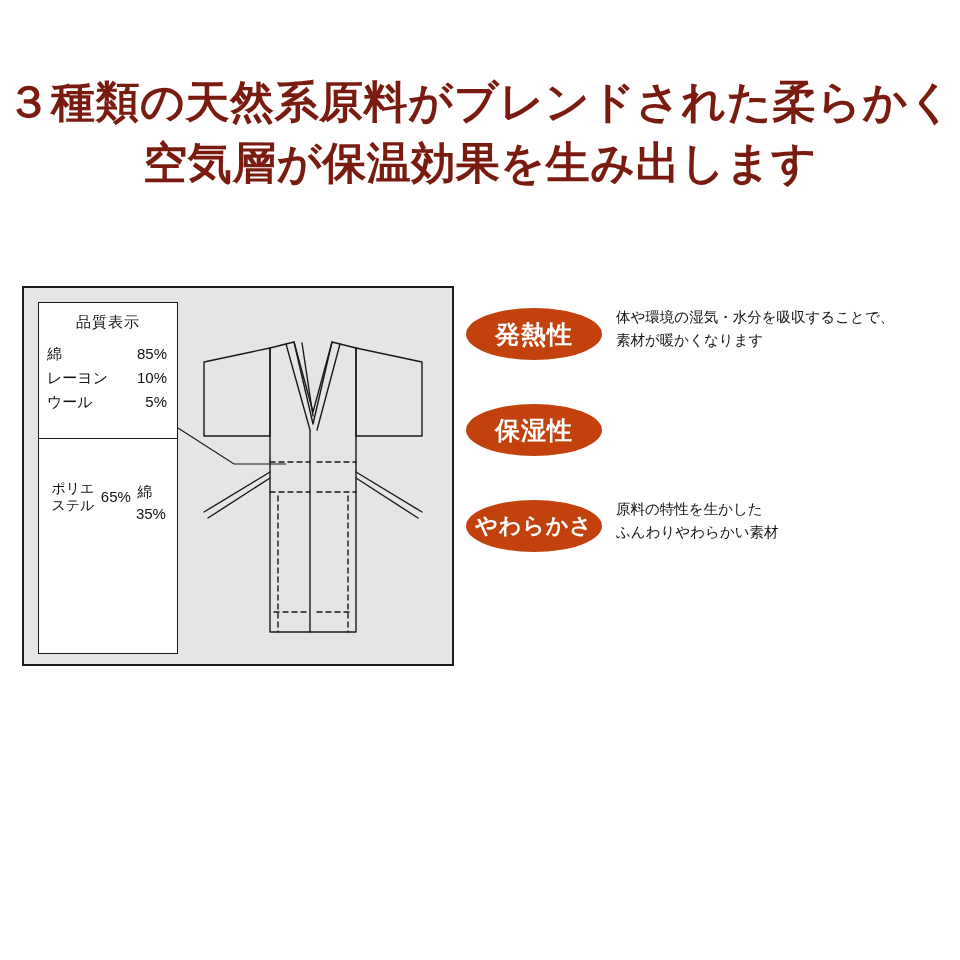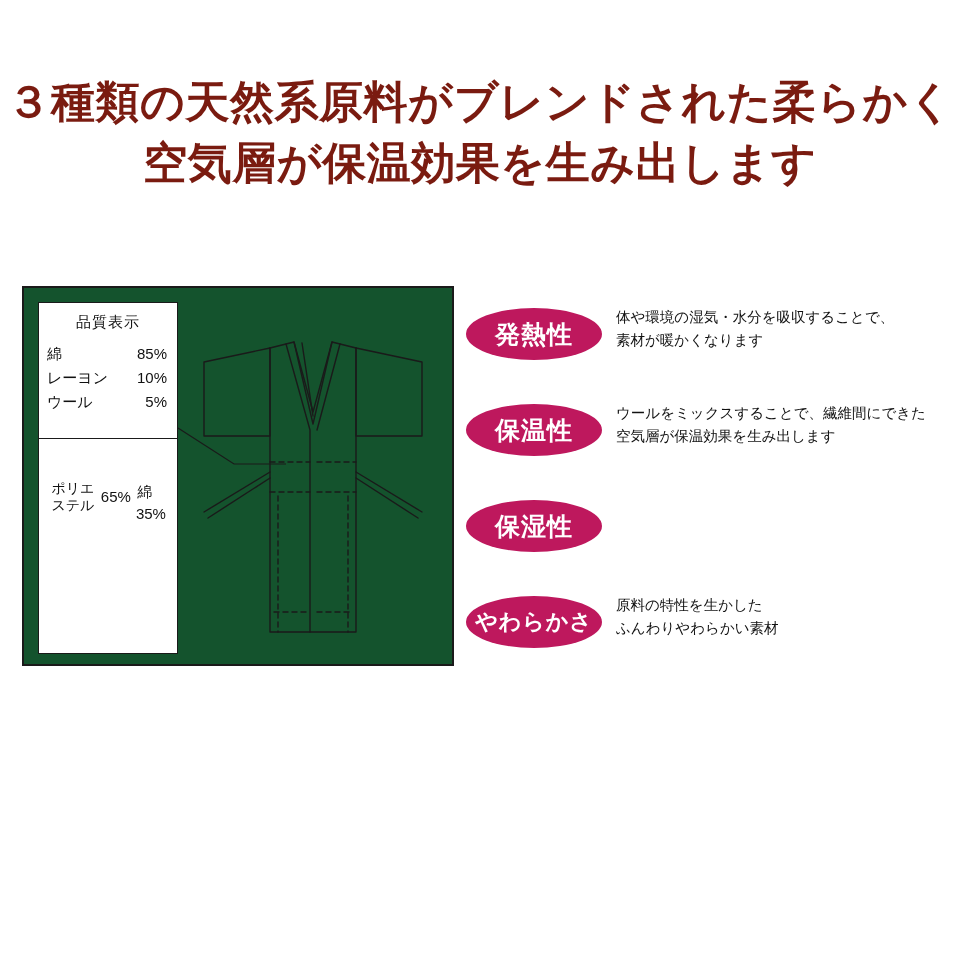--- a/index.html
+++ b/index.html
@@ -36,21 +36,21 @@
 
   
   .left-panel {
     position: absolute;
     left: 22px;
     top: 286px;
     width: 432px;
     height: 380px;
     border: 2px solid #1a1a1a;
     box-sizing: border-box;
-    background: #14532d;
+    background: #e5e5e5;
   }
 
   .label-table {
     position: absolute;
     left: 14px;
     top: 14px;
     width: 140px;
     height: 352px;
     border: 1.5px solid #1a1a1a;
     box-sizing: border-box;
@@ -109,21 +109,21 @@
     position: relative;
     height: 96px;
   }
   .badge {
     position: absolute;
     left: 0;
     top: 8px;
     width: 136px;
     height: 52px;
     border-radius: 50% / 50%;
-    background: #be185d;
+    background: #c2410c;
     color: #ffffff;
     font-size: 25px;
     font-weight: bold;
     display: flex;
     align-items: center;
     justify-content: center;
     letter-spacing: 1px;
   }
   .badge.small { font-size: 22px; }
   .feature-text {
@@ -222,27 +222,20 @@
 <div class="features">
 
   <div class="feature">
     <div class="badge">発熱性</div>
     <div class="feature-text">
       <span class="t-line">体や環境の湿気・水分を吸収することで、</span>
       <span class="t-line">素材が暖かくなります</span>
     </div>
   </div>
 
-  <div class="feature">
-    <div class="badge">保温性</div>
-    <div class="feature-text">
-      <span class="t-line">ウールをミックスすることで、繊維間にできた</span>
-      <span class="t-line">空気層が保温効果を生み出します</span>
-    </div>
-  </div>
 
   <div class="feature">
     <div class="badge">保湿性</div>
   </div>
 
   <div class="feature">
     <div class="badge small">やわらかさ</div>
     <div class="feature-text">
       <span class="t-line">原料の特性を生かした</span>
       <span class="t-line">ふんわりやわらかい素材</span>

